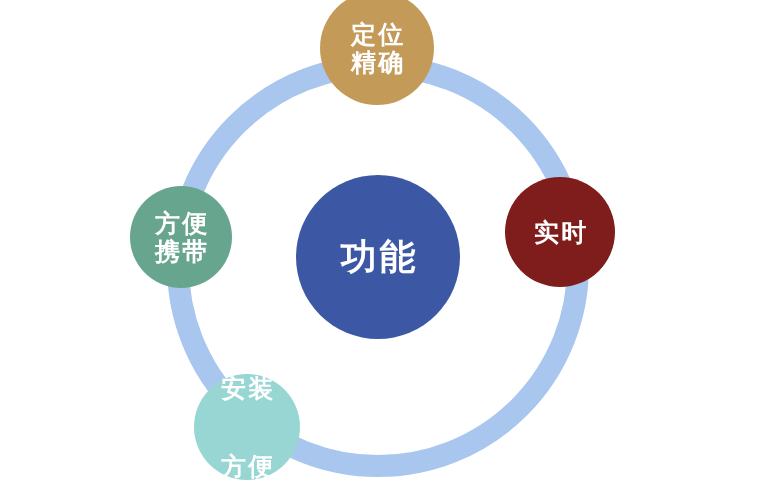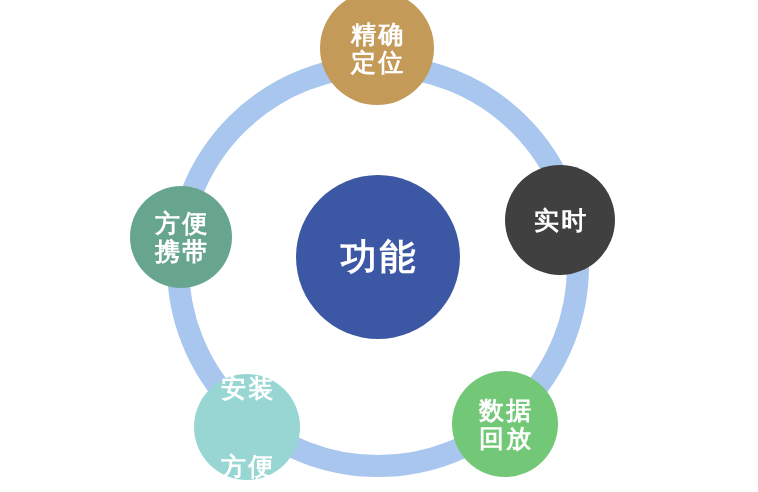--- a/index.html
+++ b/index.html
@@ -68,24 +68,24 @@
   }
   #node-top {
     left: 320px;
     top: -9px;
     width: 114px;
     height: 114px;
     background: #c49a59;
   }
   #node-right {
     left: 505px;
-    top: 165px;
+    top: 177px;
     width: 110px;
     height: 110px;
-    background: #404040;
+    background: #7f1d1d;
   }
   #node-bottom-right {
     left: 452px;
     top: 371px;
     width: 106px;
     height: 106px;
     background: #73c878;
   }
   #node-bottom-left {
     left: 194px;
@@ -106,32 +106,28 @@
 </head>
 <body>
 
 <div id="diagram-stage">
 
   <svg id="ring-layer" viewBox="0 0 758 492" width="758" height="492" aria-hidden="true">
     <circle cx="378" cy="266" r="200" fill="none" stroke="#a9c6ef" stroke-width="22"></circle>
   </svg>
 
   <div class="node satellite" id="node-top">
+    <span class="node-line">定位</span>
     <span class="node-line">精确</span>
-    <span class="node-line">定位</span>
   </div>
 
   <div class="node satellite" id="node-right">
     <span class="node-line">实时</span>
   </div>
 
-  <div class="node satellite" id="node-bottom-right">
-    <span class="node-line">数据</span>
-    <span class="node-line">回放</span>
-  </div>
 
   <div class="node satellite" id="node-bottom-left">
     <span class="node-line">安装</span>
     <span class="node-line">方便</span>
   </div>
 
   <div class="node satellite" id="node-left">
     <span class="node-line">方便</span>
     <span class="node-line">携带</span>
   </div>

